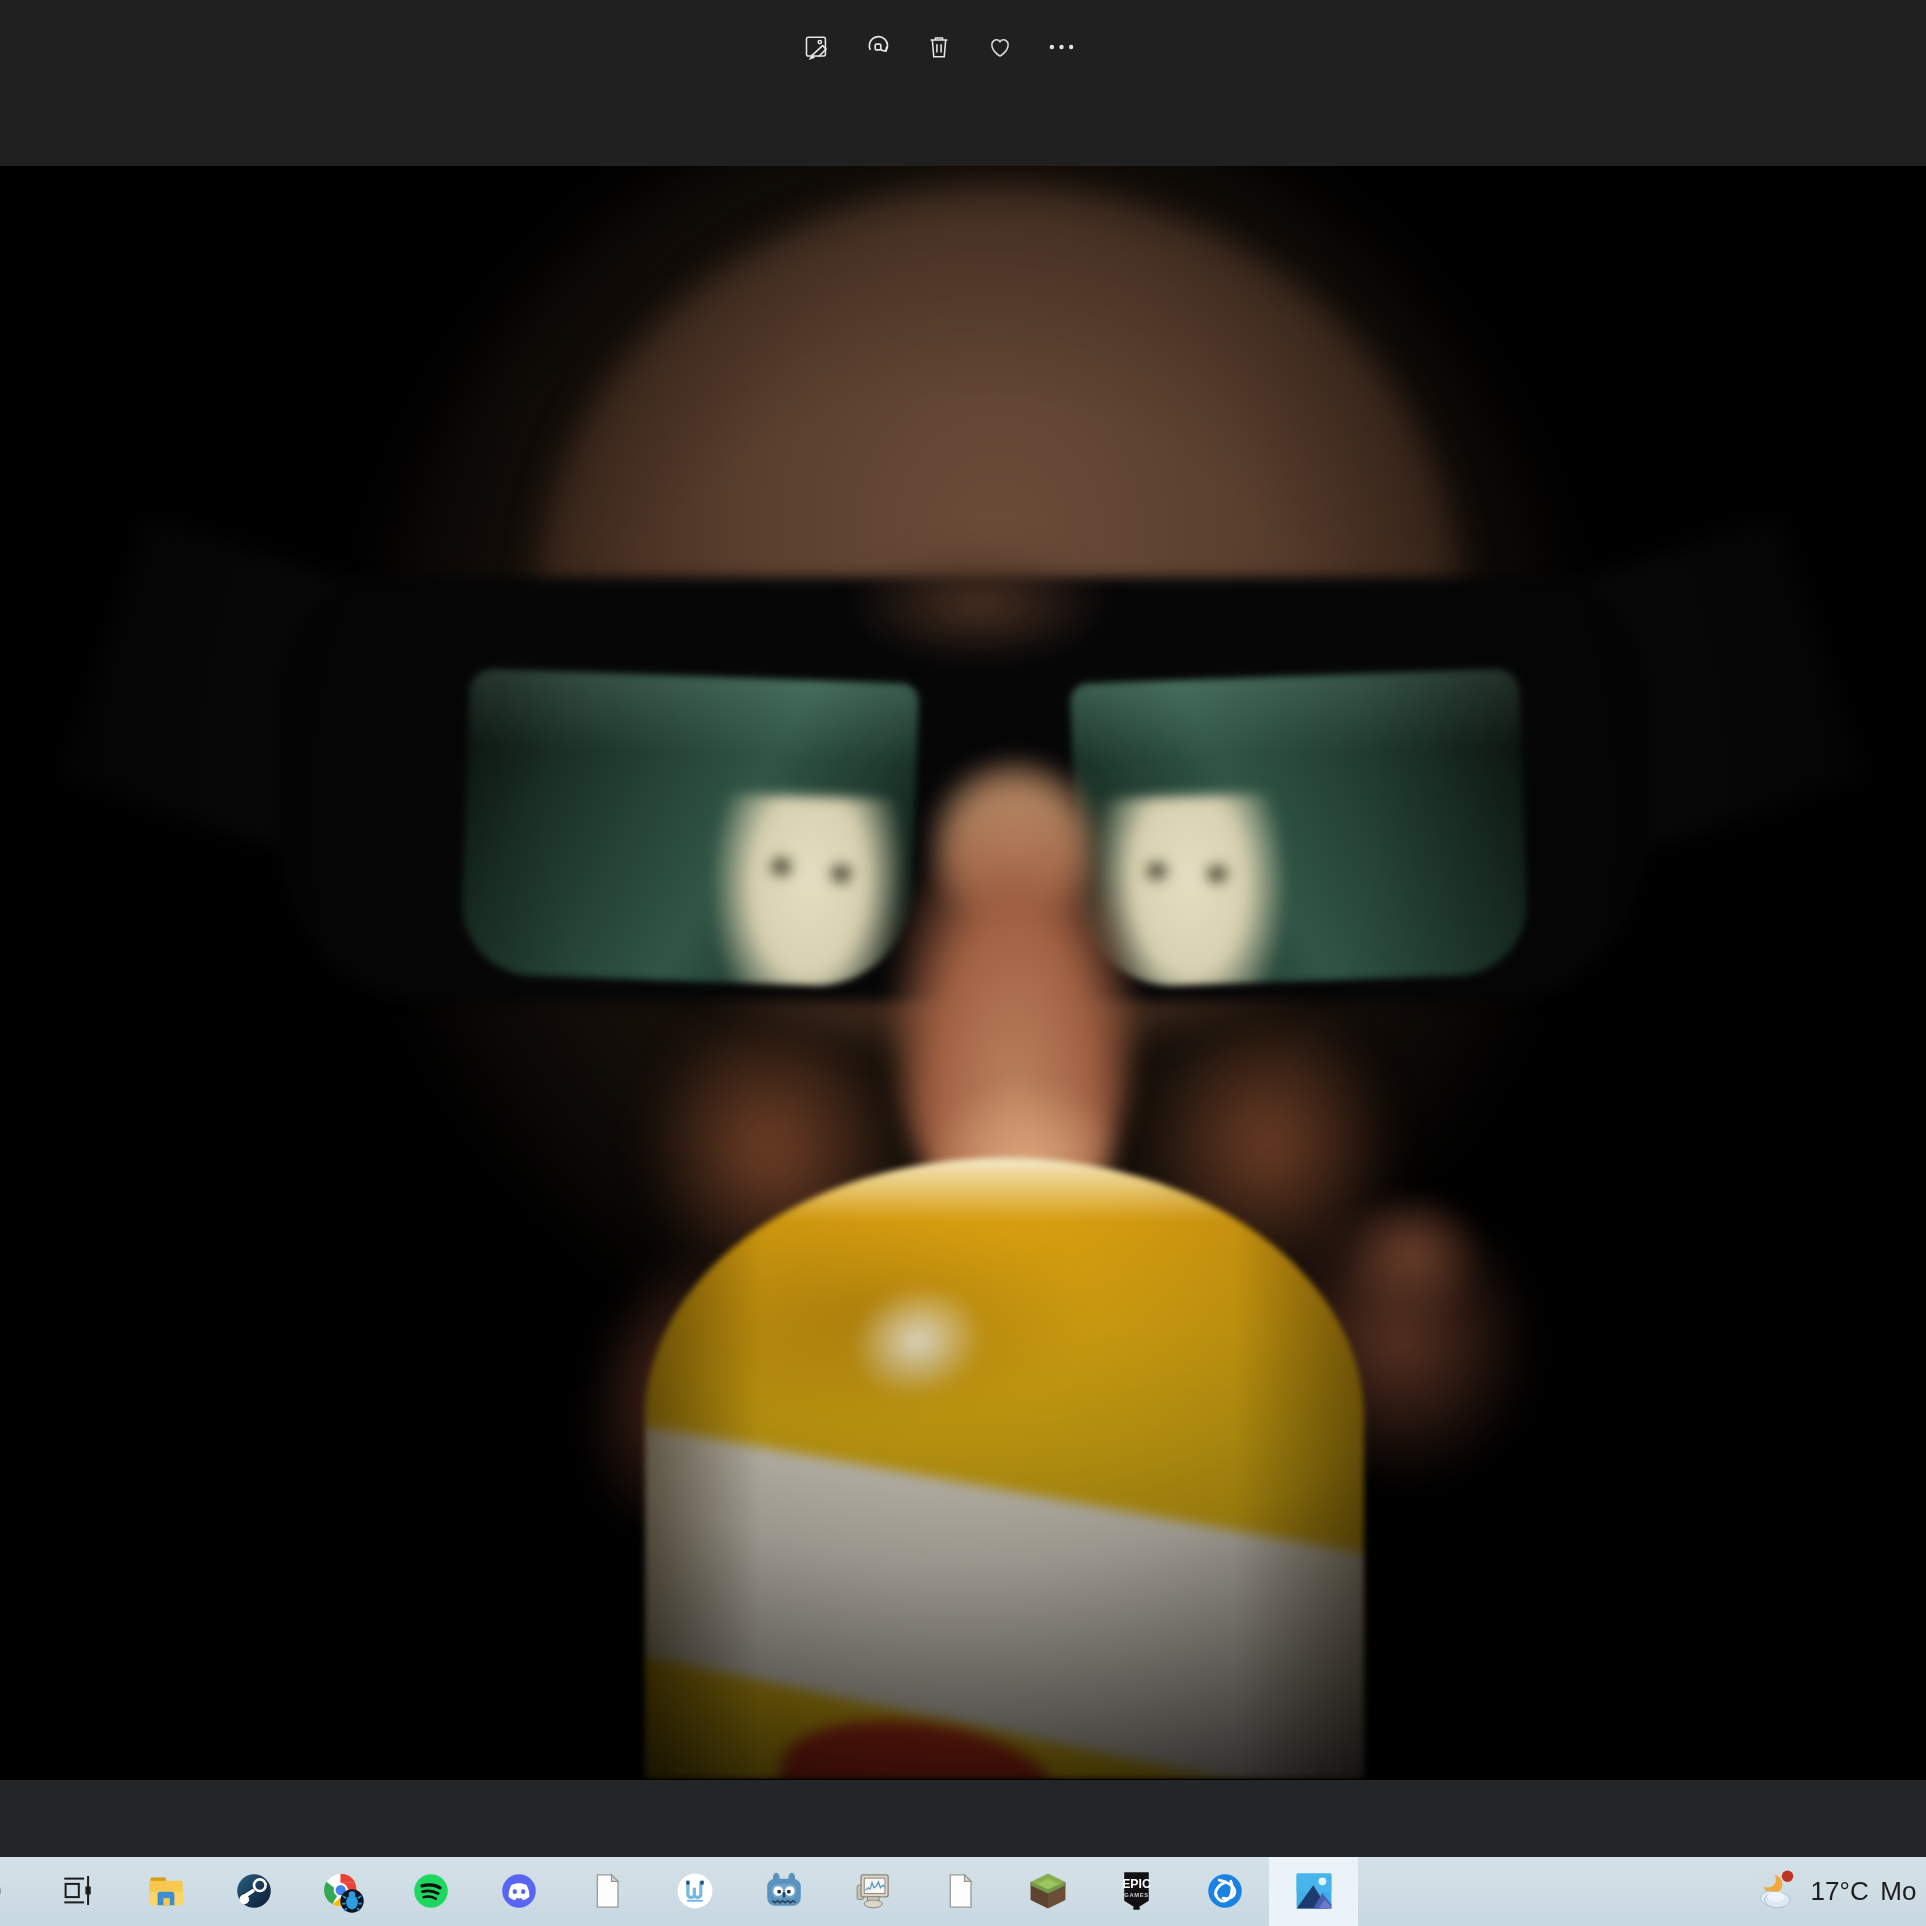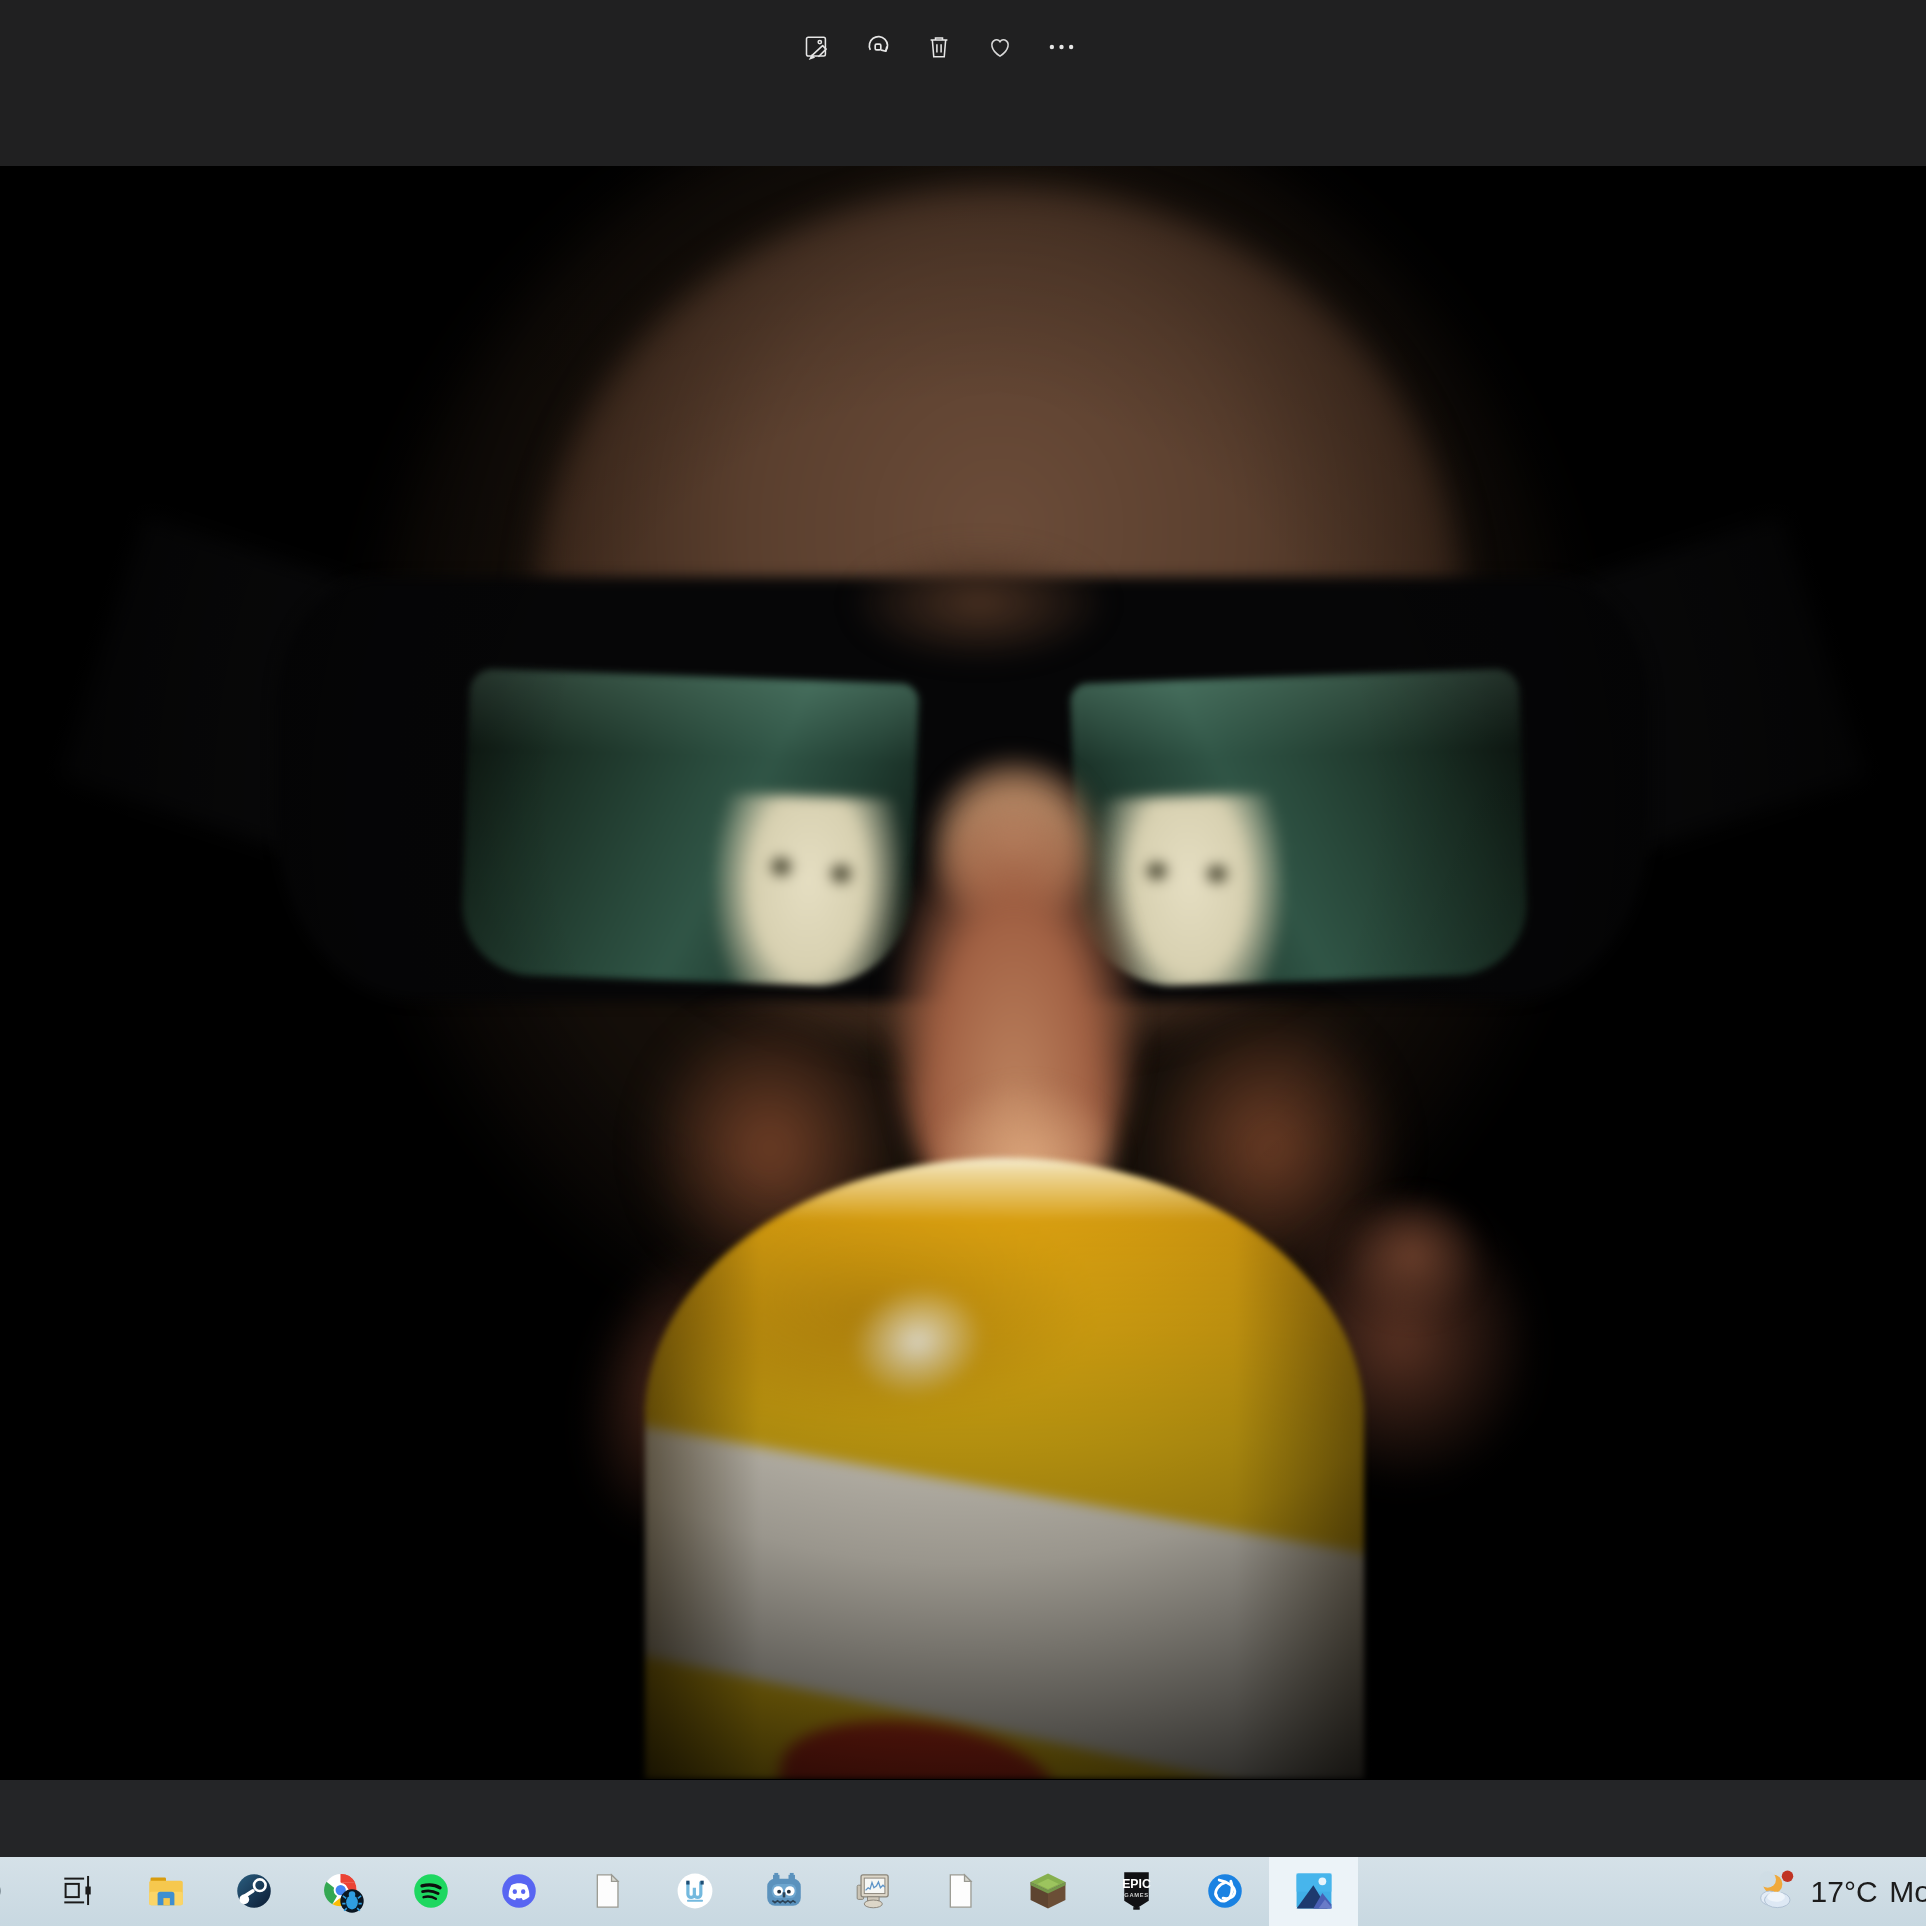--- a/index.html
+++ b/index.html
@@ -94,21 +94,21 @@
   #bottomstrip{position:absolute;left:0;top:1780px;width:1926px;height:78px;background:#242527;}
 
   
   #taskbar{position:absolute;left:0;top:1857px;width:1926px;height:69px;
     background:linear-gradient(180deg,#d5e1e8 0%,#c8d8e1 100%);}
   .tb-slot{position:absolute;top:0;width:63px;height:69px;display:flex;align-items:center;
     justify-content:center;cursor:pointer;}
   .tb-active{position:absolute;left:1269px;top:0;width:89px;height:69px;background:#ecf3f8;}
   .tray{position:absolute;right:0;top:0;height:69px;display:flex;align-items:center;gap:11.6px;
     padding-right:0;overflow:hidden;width:173px;cursor:pointer;}
-  .tray-temp,.tray-cond{font-size:30px;color:#1c1c1c;white-space:nowrap;}
+  .tray-temp,.tray-cond{font-size:26px;color:#1c1c1c;white-space:nowrap;}
 </style>
 </head>
 <body>
 
 <div id="titlebar">
   <div id="toolbar">
     <button class="tbtn">
       <span>
         <svg width="28" height="28" viewBox="0 0 40 40" fill="none" stroke="#e6e6e6" stroke-width="2.2">
           <rect x="5" y="6" width="27" height="27" rx="2.5"></rect>

